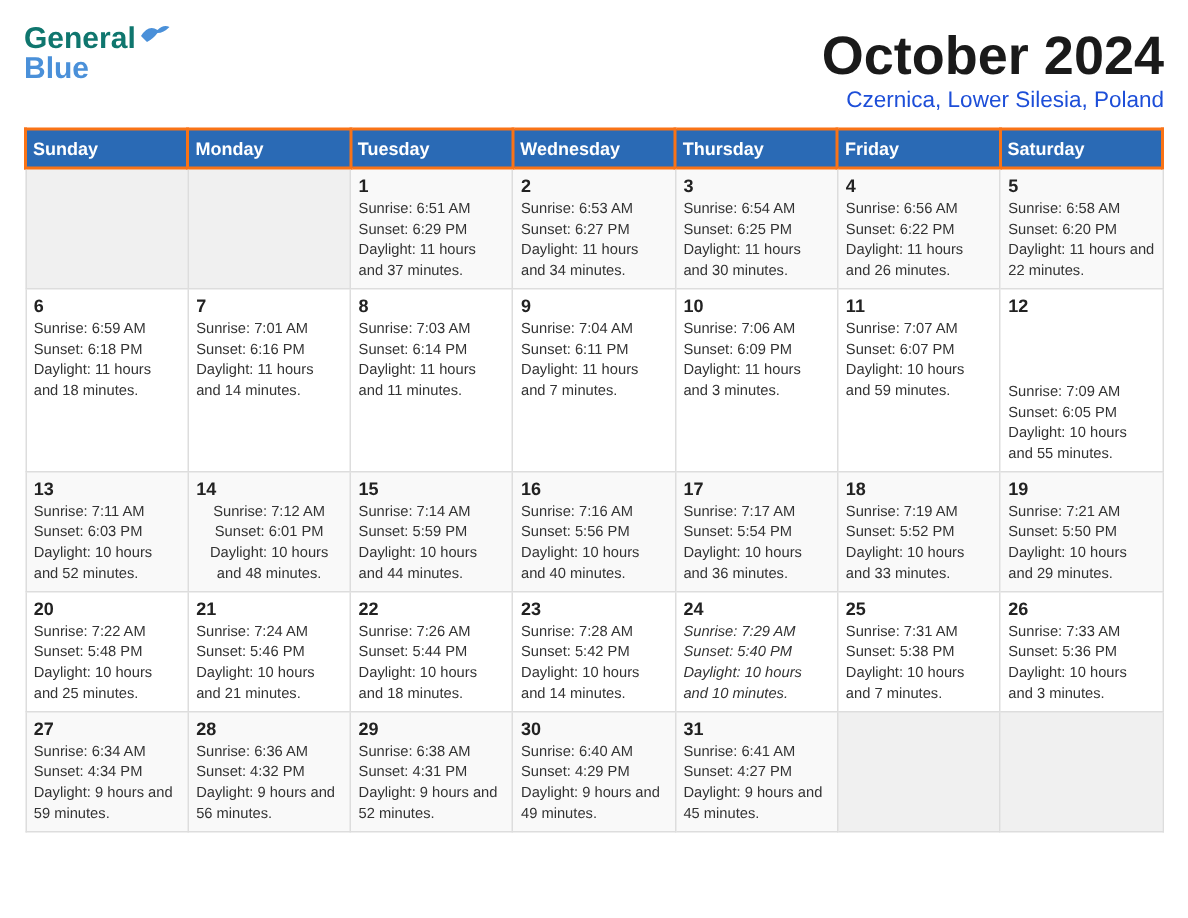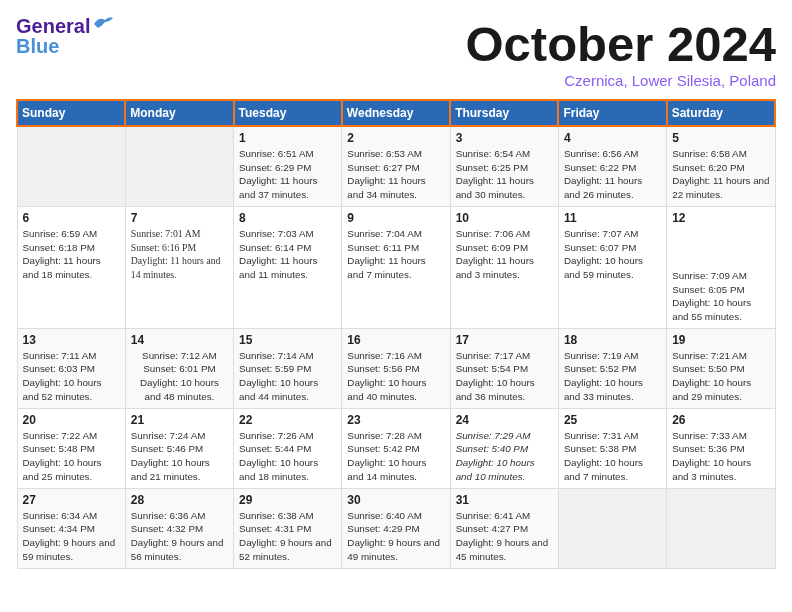--- a/index.html
+++ b/index.html
@@ -18,27 +18,27 @@
     }
     .logo {
       display: flex;
       flex-direction: column;
       align-items: flex-start;
     }
     .title-area {
       text-align: right;
     }
     .month-title {
-      font-size: 49px;
+      font-size: 36px;
       font-weight: bold;
       color: #1a1a1a;
     }
     .subtitle {
       font-size: 15px;
-      color: #8b5cf6;
+      color: #1d4ed8;
     }
     table {
       width: 100%;
       border-collapse: collapse;
       font-size: 10.5px;
     }
     thead tr {
       background-color: #2a6ab5;
       color: #fff;
     }
@@ -79,21 +79,21 @@
     .empty-cell {
       background: #f0f0f0 !important;
     }
   </style>
 </head>
 <body>
 
 <div class="header">
   <div class="logo">
   <div style="display:flex;align-items:center;gap:0px;">
-    <span style="font-size:20px;font-weight:bold;color:#4c1d95;line-height:1;text-align:right;">General</span>
+    <span style="font-size:20px;font-weight:bold;color:#0f766e;line-height:1;text-align:right;">General</span>
     <svg width="22" height="18" viewBox="0 0 22 18" style="margin-left:2px;margin-top:-4px;">
       <path d="M2 9 Q7 1 13 5 Q17 1 21 3 Q17 7 13 7 Q10 11 6 13 Z" fill="#4a90d9"></path>
     </svg>
   </div>
   <span style="font-size:20px;font-weight:bold;color:#4a90d9;line-height:1;">Blue</span>
 </div>
   <div class="title-area">
     <div class="month-title">October 2024</div>
     <div class="subtitle">Czernica, Lower Silesia, Poland</div>
   </div>
@@ -148,21 +148,21 @@
       </tr>
       <tr>
         <td>
           <span class="day-num">6</span>
           <div class="day-info" style="white-space: pre-line;">Sunrise: 6:59 AM
 Sunset: 6:18 PM
 Daylight: 11 hours and 18 minutes.</div>
         </td>
         <td>
           <span class="day-num">7</span>
-          <div class="day-info" style="white-space: pre-line; font-family: Liberation Serif, serif;">Sunrise: 7:01 AM
+          <div class="day-info" style="white-space: pre-line;">Sunrise: 7:01 AM
 Sunset: 6:16 PM
 Daylight: 11 hours and 14 minutes.</div>
         </td>
         <td>
           <span class="day-num">8</span>
           <div class="day-info" style="white-space: pre-line;">Sunrise: 7:03 AM
 Sunset: 6:14 PM
 Daylight: 11 hours and 11 minutes.</div>
         </td>
         <td>

